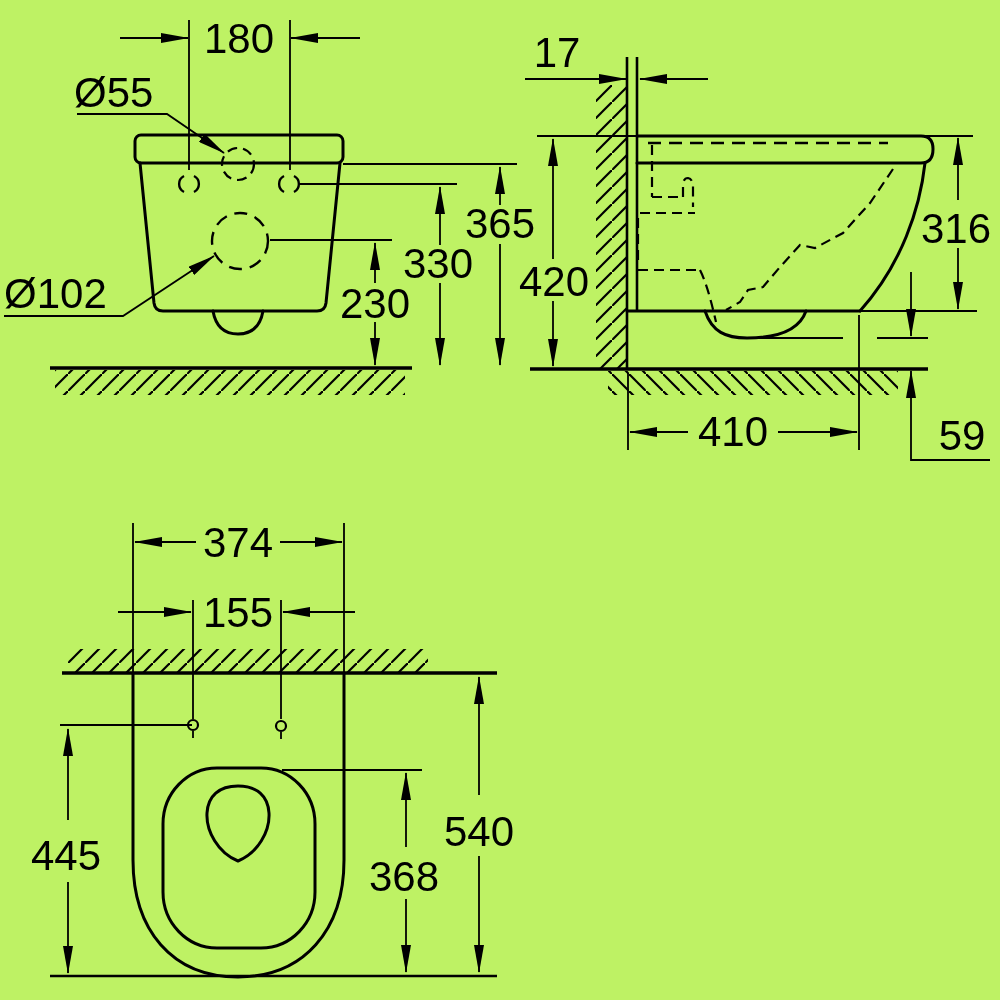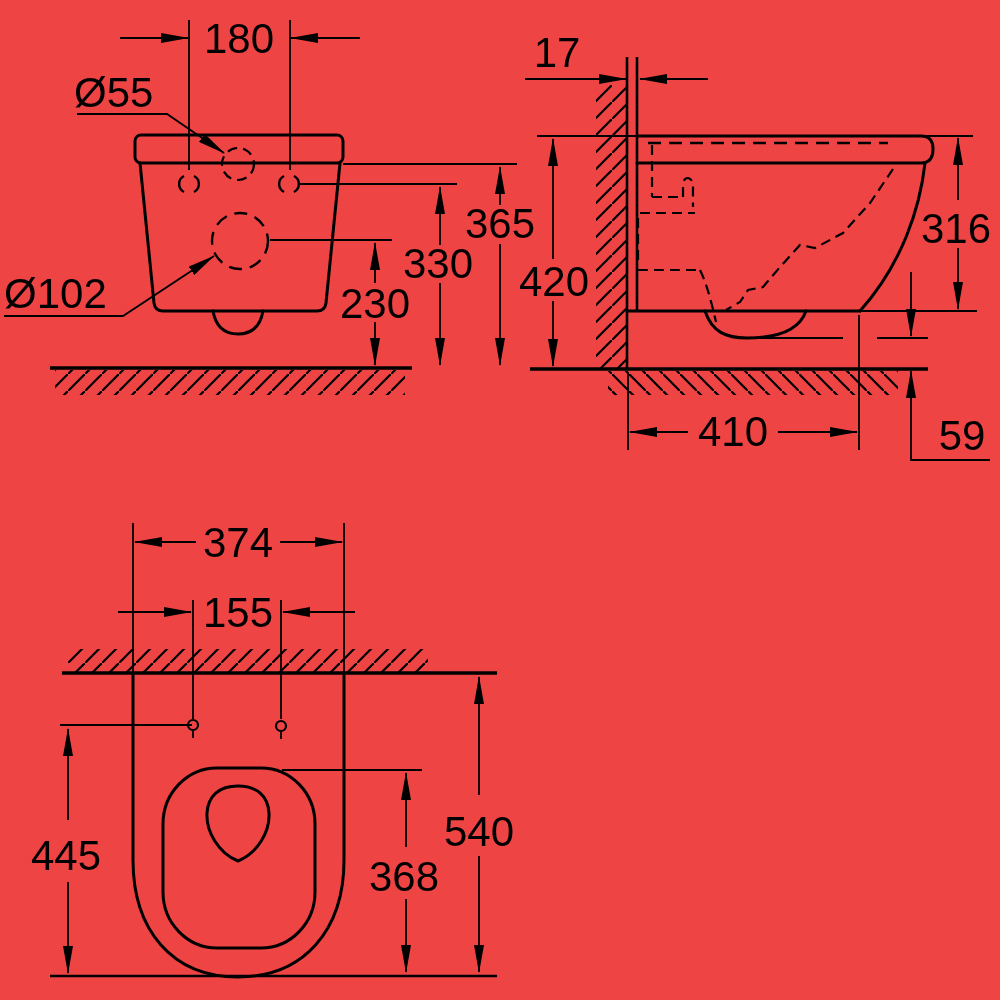--- a/index.html
+++ b/index.html
@@ -6,21 +6,21 @@
     margin: 0;
     padding: 0;
     background: #ffffff;
     width: 1000px;
     height: 1000px;
     overflow: hidden;
   }
   .drawing-wrap {
     width: 1000px;
     height: 1000px;
-    background: #ef4444;
+    background: #bef264;
   }
   svg {
     display: block;
     font-family: "Liberation Sans", "DejaVu Sans", sans-serif;
   }
   .outline  { fill: none; stroke: #000; stroke-width: 3;   stroke-linecap: round; stroke-linejoin: round; }
   .thick    { fill: none; stroke: #000; stroke-width: 3.5; stroke-linecap: butt; }
   .dimline  { fill: none; stroke: #000; stroke-width: 1.8; stroke-linecap: butt; }
   .dashed   { fill: none; stroke: #000; stroke-width: 2.4; stroke-dasharray: 13 8; stroke-linecap: butt; }
   .dashed-f { fill: none; stroke: #000; stroke-width: 2.2; stroke-dasharray: 10 6; stroke-linecap: butt; }

